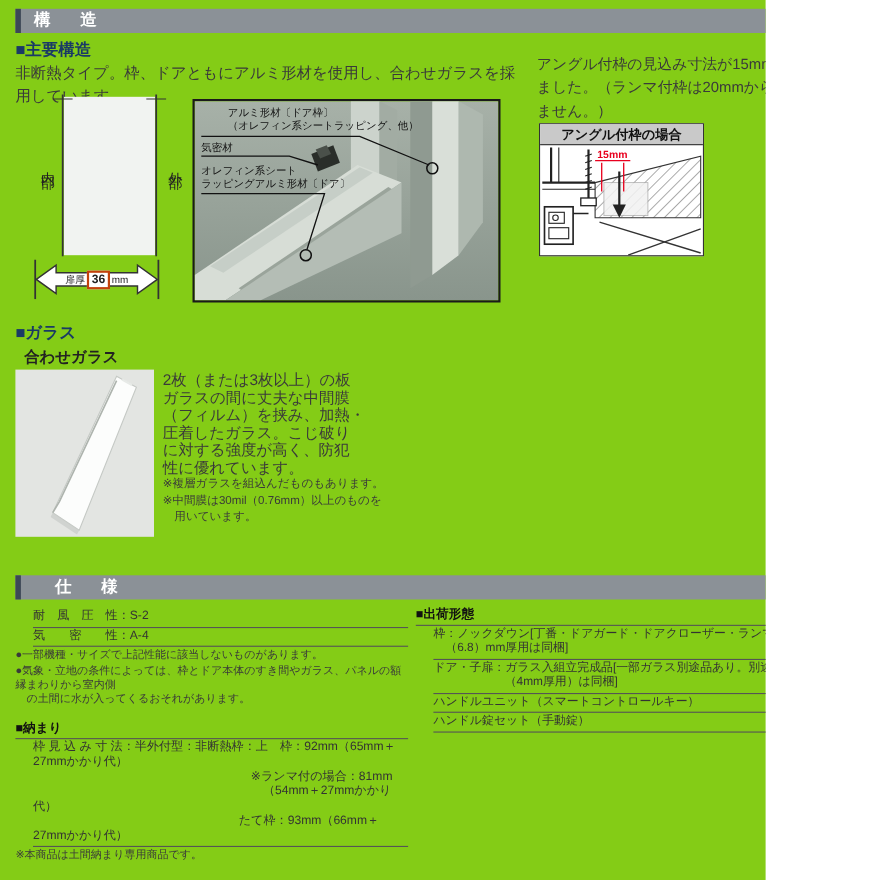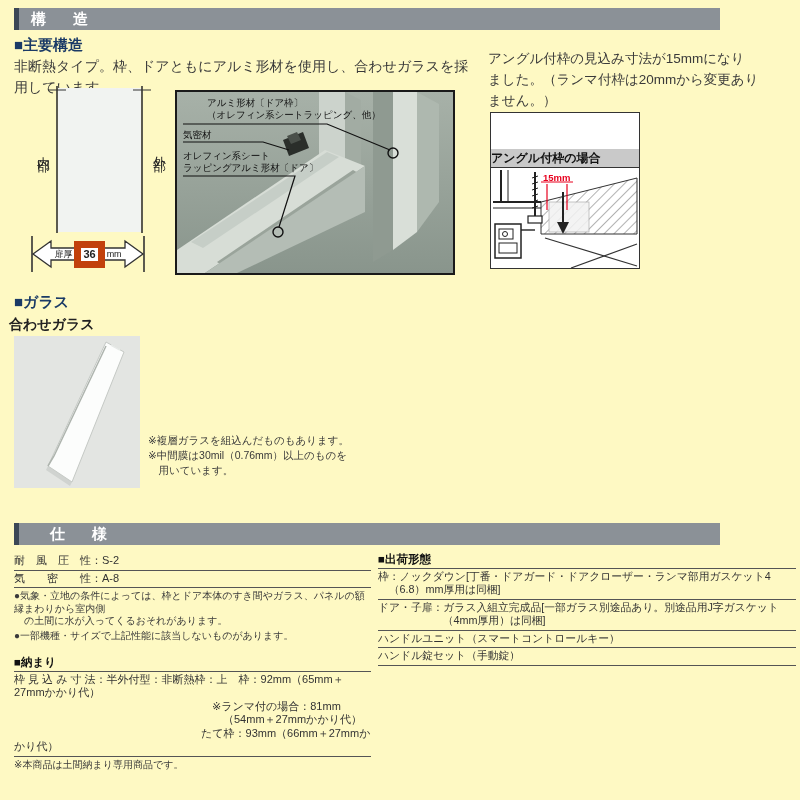--- a/index.html
+++ b/index.html
@@ -1,59 +1,59 @@
 <!DOCTYPE html>
 <html><head>
 <meta charset="utf-8">
 <style>
   * { margin:0; padding:0; box-sizing:border-box; }
   html,body { background:#fff; }
   body { font-family:"Liberation Sans","DejaVu Sans",sans-serif; color:#3a3a3a; }
-  .page { position:relative; width:800px; height:800px; background:#fef9c3; overflow:hidden; }
+  .page { position:relative; width:696px; height:800px; background:#84cc16; overflow:hidden; }
 
   
   .secbar { position:absolute; left:14px; width:706px; height:22px; background:#8b9197;
             border-left:5px solid #3c4856; color:#fff; font-weight:bold; font-size:15px;
             line-height:22px; padding-left:12px; letter-spacing:6px; }
 
   .h-navy { position:absolute; color:#1a3a66; font-weight:bold; font-size:15px; }
   .h-black { position:absolute; color:#222; font-weight:bold; font-size:14px; }
 
   .body-text { position:absolute; font-size:14px; line-height:21px; color:#3a3a3a; }
   .ml { white-space:pre-line; }
 
   
   .panel-wrap { position:absolute; left:28px; top:84px; width:145px; height:150px; }
   .vlabel { position:absolute; writing-mode:vertical-rl; font-size:13px; letter-spacing:3px; color:#222; }
   .arrow-wrap { position:absolute; left:30px; top:236px; width:116px; height:36px; }
   .arrow-label { position:absolute; left:0; top:0; width:100%; height:100%;
                  display:flex; align-items:center; justify-content:center; gap:2px; }
   .arrow-label .sm { font-size:9px; color:#222; }
-  .thick-box { font-size:11px; font-weight:bold; color:#222; border:7px solid #c2410c; padding:0 2px; line-height:13px; background:#fff; }
+  .thick-box { font-size:11px; font-weight:bold; color:#222; border:2px solid #c2410c; padding:0 2px; line-height:13px; background:#fff; }
 
   
   .illu { position:absolute; left:175px; top:90px; width:280px; height:185px; border:2px solid #1a1a1a; }
   .illu svg { position:absolute; left:0; top:0; }
   .illu-label { position:absolute; font-size:9.5px; line-height:12px; color:#111; white-space:pre-line; }
 
   
   .angle-box { position:absolute; left:490px; top:112px; width:150px; border:1px solid #333; background:#fff; }
-  .angle-head { height:19px; background:#c9c9c9; border-bottom:1px solid #333; text-align:left;
-                font-size:12px; font-weight:bold; line-height:19px; color:#111;margin-top:36px; }
+  .angle-head { height:19px; background:#c9c9c9; border-bottom:1px solid #333; text-align:center;
+                font-size:12px; font-weight:bold; line-height:19px; color:#111; }
   .angle-body { position:relative; width:148px; height:100px; }
   .dim-red { position:absolute; left:52px; top:4px; color:#e8001e; font-size:9.5px; font-weight:bold; }
 
   
   .glass-photo { position:absolute; left:14px; top:336px; width:126px; height:152px; background:#e3e5e2; }
   .glass-notes { position:absolute; left:148px; top:433px; font-size:10.5px; line-height:15px; color:#3a3a3a; }
 
   
   .spec-col { position:absolute; font-size:11px; line-height:13.5px; color:#333; }
   .spec-h { font-weight:bold; font-size:11.5px; color:#111; border-bottom:1px solid #555; padding-bottom:1px; }
-  .spec-row { border-bottom:1px solid #555; padding:1px 0 2px 0; }
+  .spec-row { border-bottom:1px solid #555; padding:1px 0 2px 0;margin-left:16px; }
   .spec-note { font-size:10px; line-height:12.5px; padding-top:2px; color:#3a3a3a; }
   .spec-gap { height:14px; }
 </style>
 </head>
 <body>
 
 <div class="page">
 
   <div class="secbar" style="top:8px;">
     <span>構　造</span>
@@ -160,47 +160,53 @@
         <line x1="80" y1="100" x2="146" y2="76" stroke="#333" stroke-width="1.2"></line>
         <line x1="56" y1="16" x2="56" y2="42" stroke="#e8001e" stroke-width="1.2"></line>
         <line x1="76" y1="16" x2="76" y2="42" stroke="#e8001e" stroke-width="1.2"></line>
         <line x1="50" y1="14" x2="82" y2="14" stroke="#e8001e" stroke-width="1"></line>
       </svg>
       <div class="dim-red">15mm</div>
     </div>
   </div>
 
   <div class="h-navy" style="left:14px; top:293px;">■ガラス</div>
-  <div class="h-black" style="left:9px; top:316px;text-align:right;">合わせガラス</div>
+  <div class="h-black" style="left:22px; top:316px;text-align:right;">合わせガラス</div>
 
   <div class="glass-photo">
     <svg width="126" height="152" viewBox="0 0 126 152">
       <polygon points="34,130 58,146 56,150 32,134" fill="#d0d3d0"></polygon>
       <polygon points="92,6 110,16 58,146 34,130" fill="#fcfdfc" stroke="#c5c9c5" stroke-width="1"></polygon>
       <polyline points="34,130 40,120 92,10" fill="none" stroke="#aeb4ae" stroke-width="1.5"></polyline>
       <line x1="97" y1="9" x2="106" y2="14" stroke="#e7eae7" stroke-width="2"></line>
     </svg>
   </div>
 
+  <div class="body-text ml" style="left:148px; top:337px; width:210px; font-size:14px; line-height:16px;">2枚（または3枚以上）の板
+ガラスの間に丈夫な中間膜
+（フィルム）を挟み、加熱・
+圧着したガラス。こじ破り
+に対する強度が高く、防犯
+性に優れています。</div>
   <div class="glass-notes">
     <div class="ml">※複層ガラスを組込んだものもあります。</div>
     <div class="ml">※中間膜は30mil（0.76mm）以上のものを
 　用いています。</div>
   </div>
 
   <div class="secbar" style="top:523px;padding-left:31px;">
     <span>仕　様</span>
   </div>
 
   <div class="spec-col" style="left:14px; top:553px; width:357px;">
     <div class="spec-row">耐　風　圧　性：S-2</div>
-    <div class="spec-row">気　　密　　性：A-8</div>
+    <div class="spec-row">気　　密　　性：A-4</div>
+    <div class="spec-note ml">●一部機種・サイズで上記性能に該当しないものがあります。</div>
     <div class="spec-note ml">●気象・立地の条件によっては、枠とドア本体のすき間やガラス、パネルの額縁まわりから室内側
 　の土間に水が入ってくるおそれがあります。</div>
-    <div class="spec-note ml">●一部機種・サイズで上記性能に該当しないものがあります。</div>
 
     <div class="spec-gap"></div>
 
     <div class="spec-h">■納まり</div>
     <div class="spec-row ml">枠 見 込 み 寸 法：半外付型：非断熱枠：上　枠：92mm（65mm＋27mmかかり代）
 　　　　　　　　　　　　　　　　　　※ランマ付の場合：81mm
 　　　　　　　　　　　　　　　　　　　（54mm＋27mmかかり代）
 　　　　　　　　　　　　　　　　　たて枠：93mm（66mm＋27mmかかり代）</div>
     <div class="spec-note ml">※本商品は土間納まり専用商品です。</div>
 

